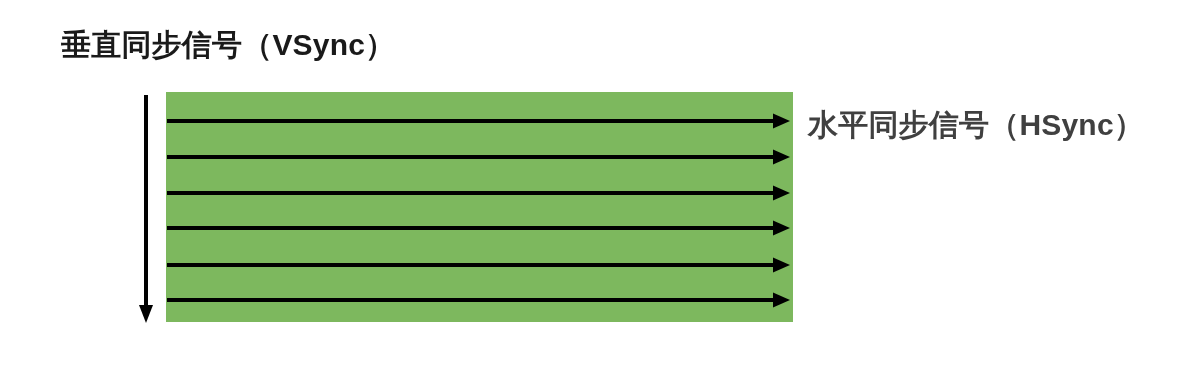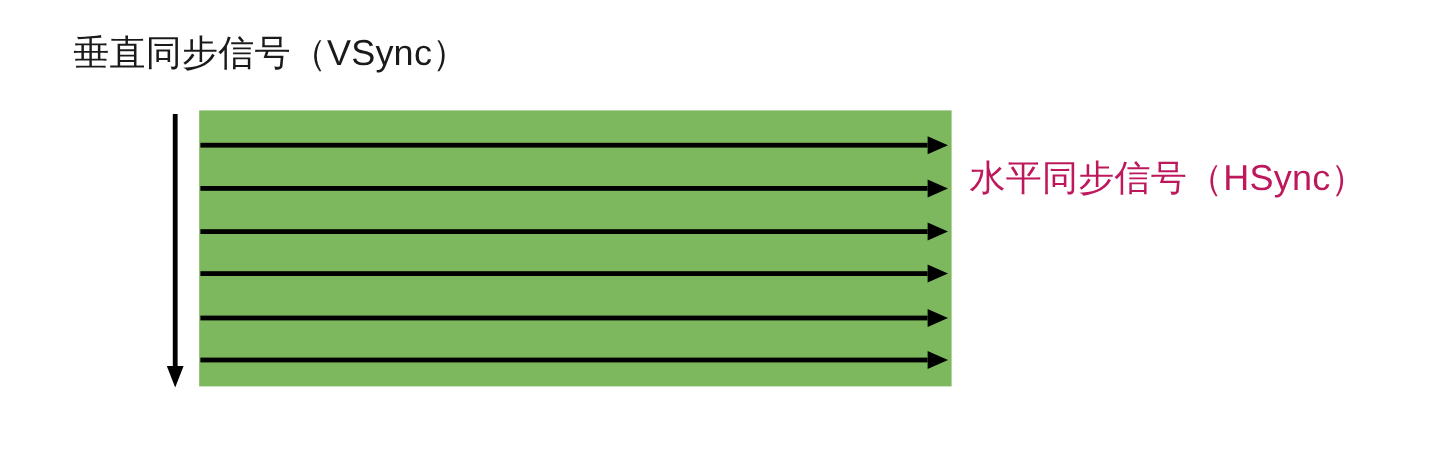--- a/index.html
+++ b/index.html
@@ -23,21 +23,21 @@
     left: 0;
     top: 0;
     width: 1200px;
     height: 382px;
     display: block;
   }
   .label {
     position: absolute;
     white-space: nowrap;
     color: #1a1a1a;
-    font-weight: 400;
+    font-weight: 700;
     letter-spacing: 0.2px;
   }
   #vsync-label {
     left: 61px;
     top: 26px;
     font-size: 30px;
     line-height: 38px;
   }
   #hsync-label {
     left: 808px;
@@ -83,15 +83,15 @@
       </g>
 
     <g id="vsync-arrow">
         <rect x="144" y="95" width="4" height="211" fill="#000000"></rect>
         <polygon points="139,305 153,305 146,323" fill="#000000"></polygon>
       </g>
   </svg>
 
   <div class="label" id="vsync-label" style="color: rgb(26, 26, 26);">垂直同步信号（VSync）</div>
 
-  <div class="label" id="hsync-label" style="color: #be185d; margin-top: 24px;">水平同步信号（HSync）</div>
+  <div class="label" id="hsync-label" style="color: #404040;">水平同步信号（HSync）</div>
 
 </div>
 
 </body></html>

